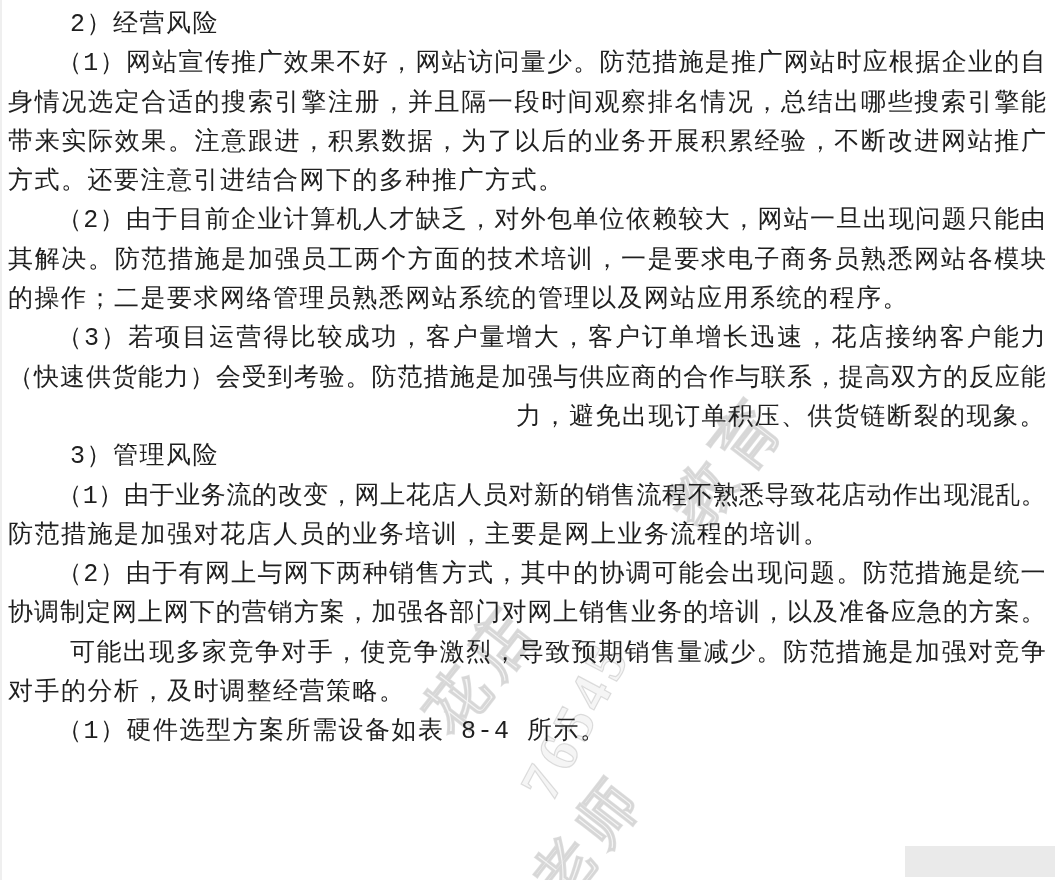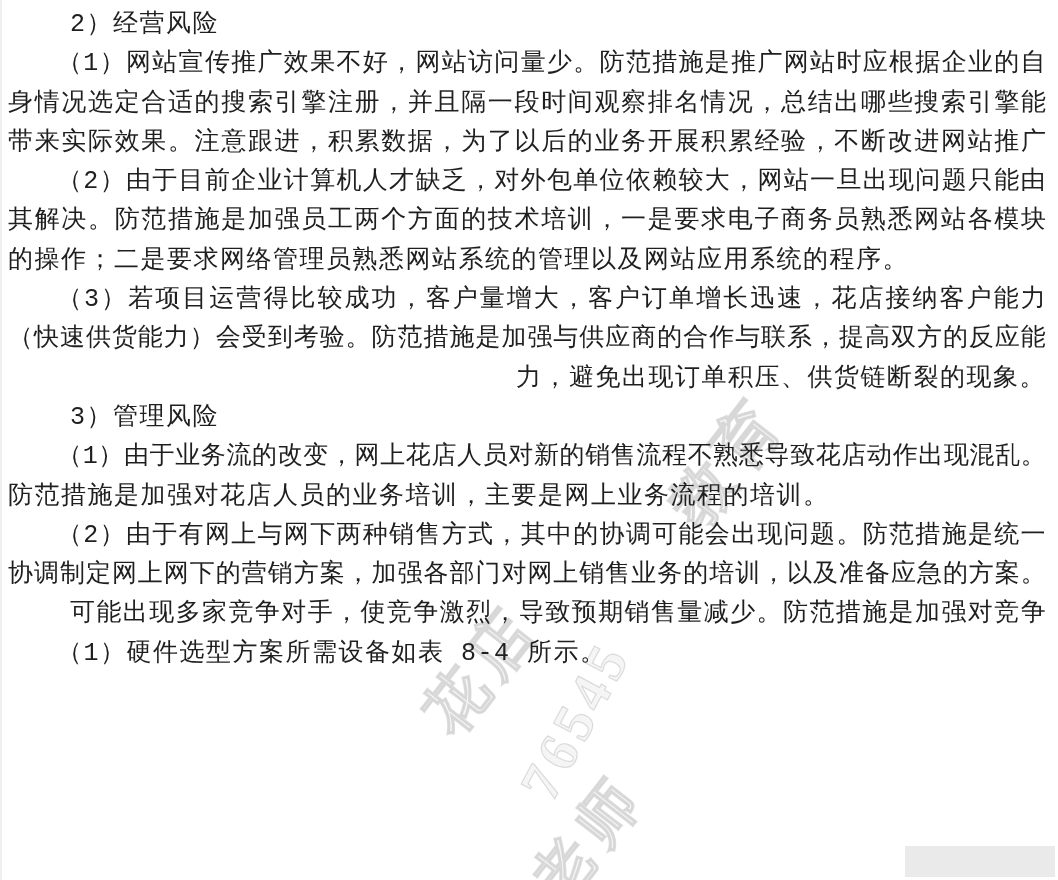--- a/index.html
+++ b/index.html
@@ -196,20 +196,21 @@
         <span>，</span>
         <span>不</span>
         <span>断</span>
         <span>改</span>
         <span>进</span>
         <span>网</span>
         <span>站</span>
         <span>推</span>
         <span>广</span>
       </div>
+      <div class="line ind-c">方式。还要注意引进结合网下的多种推广方式。</div>
       <div class="line ind-p just">
         <span>（</span>
         <span>2</span>
         <span>）</span>
         <span>由</span>
         <span>于</span>
         <span>目</span>
         <span>前</span>
         <span>企</span>
         <span>业</span>
@@ -524,17 +525,18 @@
         <span>范</span>
         <span>措</span>
         <span>施</span>
         <span>是</span>
         <span>加</span>
         <span>强</span>
         <span>对</span>
         <span>竞</span>
         <span>争</span>
       </div>
+      <div class="line ind-c">对手的分析，及时调整经营策略。</div>
       <div class="line ind-p">（1）硬件选型方案所需设备如表 8-4 所示。</div>
     </div>
 
   <div class="corner-artifact"></div>
 </div>
 
 </body></html>

